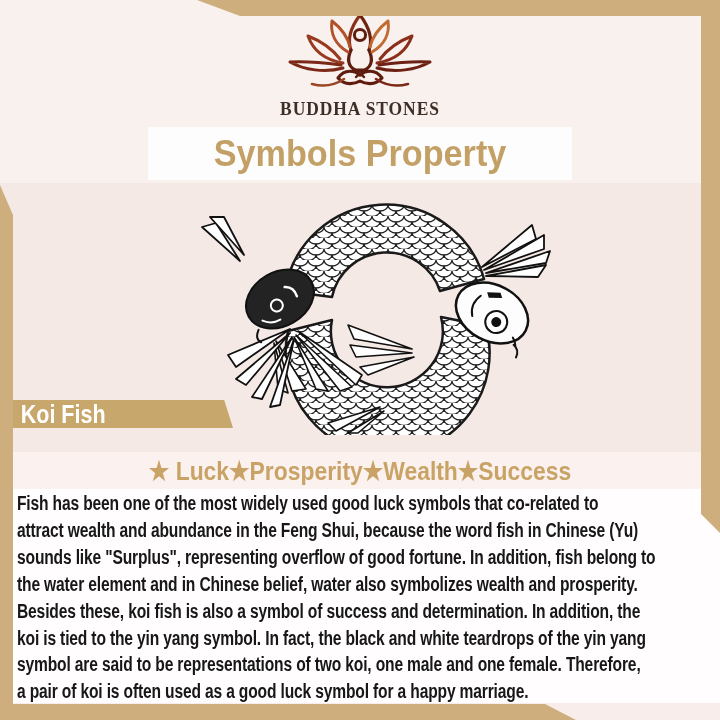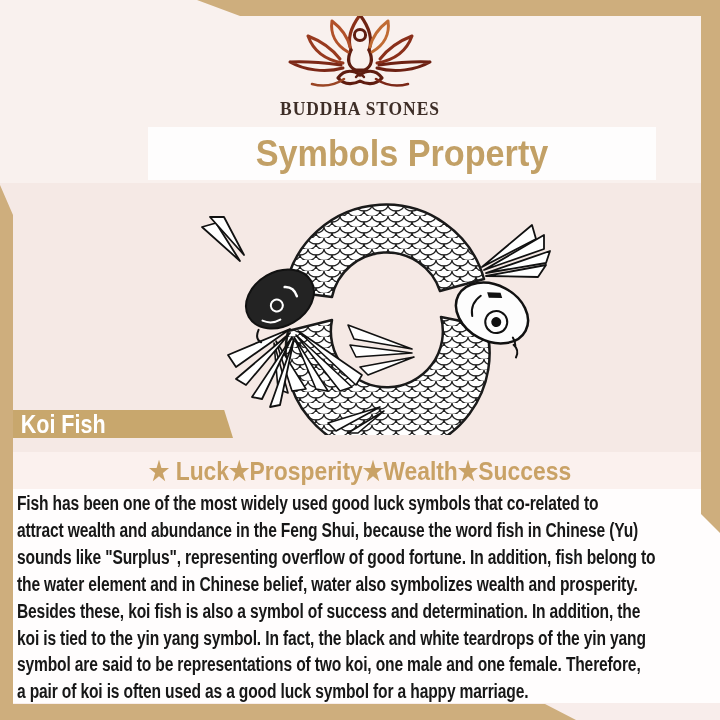--- a/index.html
+++ b/index.html
@@ -15,30 +15,30 @@
   .text-panel{top:489px;height:216px;background:#fffdfd;}
   .bottom-bg{top:703px;height:17px;background:#f8edeb;}
 
   .logo{position:absolute;left:285px;top:12px;width:150px;height:88px;}
   .brand{
     position:absolute;left:0;top:98px;width:720px;text-align:center;
     font-family:"Liberation Serif",serif;font-weight:600;font-size:19px;
     letter-spacing:1px;color:#3e2e27;transform:scaleX(.92);
   }
   .banner{
-    position:absolute;left:148px;top:127px;width:508px;height:53px;
+    position:absolute;left:148px;top:127px;width:424px;height:53px;
     background:#fefdfd;text-align:center;
   }
   .banner .title{
     display:block;line-height:53px;font-size:36px;font-weight:bold;
     color:#c2a066;transform:scaleX(.95);white-space:nowrap;
   }
   .koi{position:absolute;left:180px;top:183px;width:412px;height:252px;}
   .ribbon{
-    position:absolute;left:13px;top:410px;width:220px;height:28px;
+    position:absolute;left:13px;top:400px;width:220px;height:28px;
     background:#c8a76d;
     clip-path:polygon(0 0,96% 0,100% 100%,0 100%);
   }
   .ribbon .ribbon-text{
     display:block;padding-left:9px;line-height:28px;font-size:25px;
     font-weight:bold;color:#ffffff;transform:scaleX(.86);
     transform-origin:left center;white-space:nowrap;
   }
   .tagline{
     position:absolute;left:0;top:452px;width:720px;height:37px;

